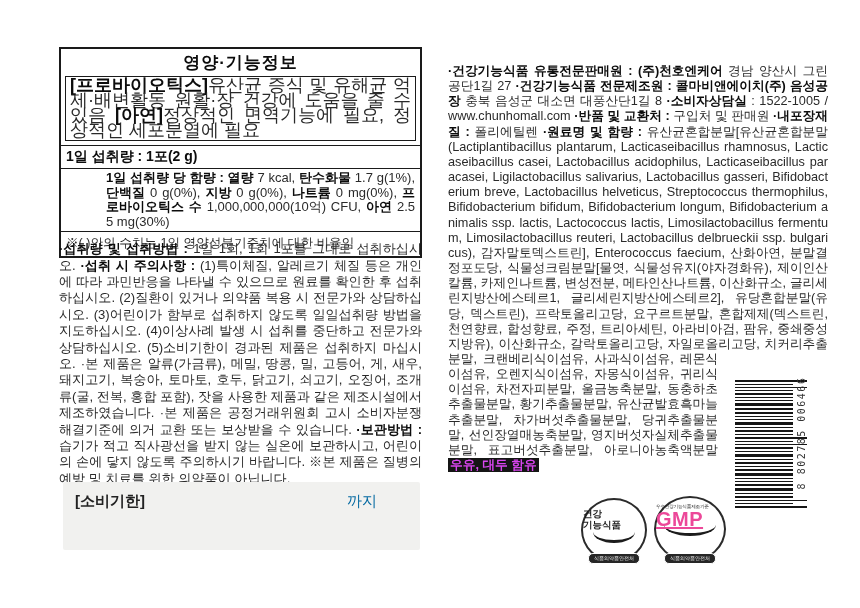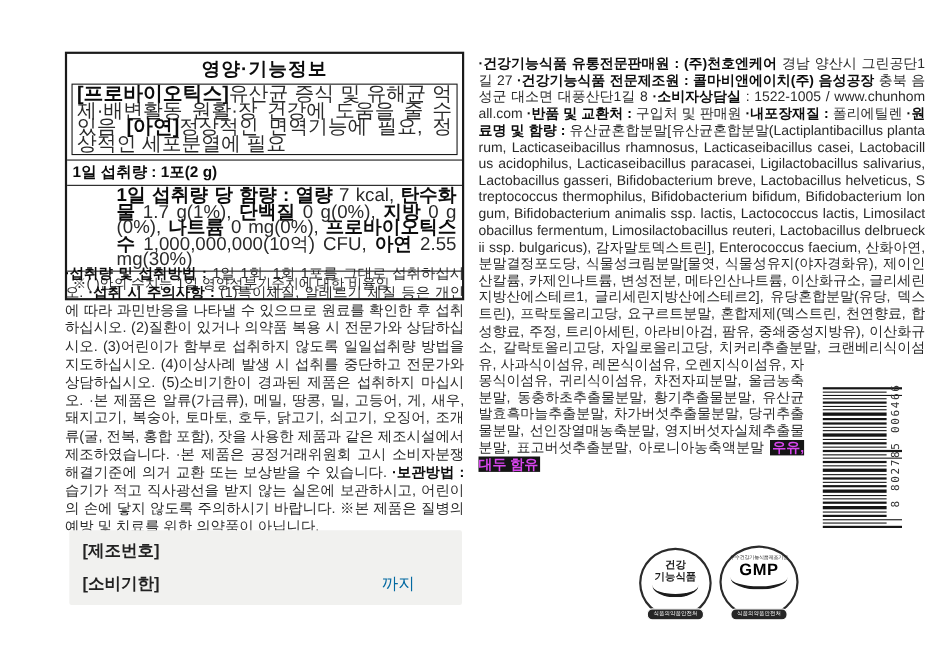--- a/index.html
+++ b/index.html
@@ -6,77 +6,74 @@
   .sheet{position:relative;width:860px;height:608px;background:#ffffff;overflow:hidden;
          font-family:"Liberation Sans",sans-serif;color:#2a2a2a;}
   b{color:#0c0c0c;}
 
   
   .nutri{position:absolute;left:59px;top:47px;width:363px;border:2px solid #1a1a1a;box-sizing:border-box;background:#fff;}
   .nt-title{text-align:center;font-weight:bold;font-size:17px;letter-spacing:1px;padding:2px 0 2px;color:#0c0c0c;}
   .nt-claims{margin:0 4px;border:1.5px solid #1a1a1a;padding:1px 4px 2px;font-size:18px;line-height:15px;text-align:justify;word-break:break-all;}
   .nt-row{border-top:1.5px solid #1a1a1a;padding:2px 5px;}
   .nt-serving{margin-top:4px;font-weight:bold;font-size:14px;color:#0c0c0c;}
-  .nt-per{font-size:17px;line-height:14.6px;text-align:justify;word-break:break-all;padding-left:45px;}
+  .nt-per{font-size:13px;line-height:14.6px;text-align:justify;word-break:break-all;padding-left:45px;}
   .nt-foot{font-size:12.6px;padding:3px 5px 4px;}
 
   
   .usage{position:absolute;left:59px;top:228px;width:363px;font-size:13.1px;line-height:16.4px;
          text-align:justify;word-break:break-all;}
 
   
   .lotbox{position:absolute;left:63px;top:482px;width:357px;height:68px;background:#f1f1ef;border-radius:2px;box-sizing:border-box;padding:7px 12px 0;}
   .lotrow{position:relative;font-weight:bold;font-size:15px;color:#222;height:30px;line-height:24px;}
   .until{position:absolute;left:272px;top:0;font-weight:normal;color:#0369a1;}
 
   
   .rightcol{position:absolute;left:431px;top:47px;width:414px;font-size:12.7px;line-height:15.15px;
             text-align:justify;word-break:break-all;}
-  .rightcol p{margin:4px;}
+  .rightcol p{margin:17px;}
   .hl{background:#151515;color:#d946ef;font-weight:bold;padding:0 2px;}
 
   
   .bc-float{float:right;width:102px;height:158px;margin:2px 0 2px 8px;position:relative;}
   .bc-rot{position:absolute;width:150px;height:84px;left:-24px;top:37px;transform:rotate(-90deg);}
   .bc-bars{display:flex;align-items:flex-start;gap:2px;height:72px;}
   .bc-bar{background:#161616;height:58px;}
   .bc-bar.guard{height:72px;}
   .bc-num{position:absolute;top:59px;left:0;width:100%;text-align:center;
           font-family:"DejaVu Sans Mono",monospace;font-size:10px;letter-spacing:1.5px;color:#333;background:transparent;}
 
   
-  .mark{position:absolute;box-sizing:border-box;border:2.5px solid #2b2b2b;border-radius:50%;background:#fff;text-align:center;}
+  .mark{position:absolute;box-sizing:border-box;border:2.5px solid #2b2b2b;border-radius:50%;background:#fff;text-align:left;}
   .mark1{left:581px;top:498px;width:66px;height:64px;padding-top:9px;}
   .mark2{left:654px;top:496px;width:72px;height:66px;padding-top:6px;}
   .mk-line{font-weight:bold;font-size:9.5px;line-height:10.5px;color:#1c1c1c;}
   .mk-top{font-size:4.6px;line-height:6px;color:#1c1c1c;letter-spacing:-0.2px;}
-  .mk-gmp{font-weight:bold;font-size:15px;line-height:18px;letter-spacing:0.5px;color:#000000;}
+  .mk-gmp{font-weight:bold;font-size:20px;line-height:18px;letter-spacing:0.5px;color:#ec4899;text-decoration:underline;}
   .mk-arc{margin:1px auto 0;width:42px;height:9px;border-bottom:3.5px solid #1c1c1c;border-radius:0 0 55% 55%/0 0 100% 100%;}
   .mk-banner{position:absolute;left:50%;transform:translateX(-50%);bottom:-4px;background:#262626;color:#fff;
              font-size:5px;line-height:7px;padding:1px 5px;border-radius:5px;border:1px solid #fff;white-space:nowrap;}
 </style>
 </head>
 <body>
 
 <div class="sheet">
 
   <div class="nutri">
     <div class="nt-title">영양·기능정보</div>
     <div class="nt-claims"><b>[프로바이오틱스]</b><span>유산균 증식 및 유해균 억제·배변활동 원활·장 건강에 도움을 줄 수 있음 </span><b>[아연]</b><span>정상적인 면역기능에 필요, 정상적인 세포분열에 필요</span></div>
     <div class="nt-row nt-serving">1일 섭취량 : 1포(2 g)</div>
     <div class="nt-row nt-per"><b>1일 섭취량 당 함량 : 열량</b><span> 7 kcal, </span><b>탄수화물</b><span> 1.7 g(1%), </span><b>단백질</b><span> 0 g(0%), </span><b>지방</b><span> 0 g(0%), </span><b>나트륨</b><span> 0 mg(0%), </span><b>프로바이오틱스 수</b><span> 1,000,000,000(10억) CFU, </span><b>아연</b><span> 2.55 mg(30%)</span></div>
     <div class="nt-row nt-foot">※( )안의 수치는 1일 영양성분기준치에 대한 비율임</div>
   </div>
 
   <p class="usage"><b>·섭취량 및 섭취방법 : </b><span>1일 1회, 1회 1포를 그대로 섭취하십시오. </span><b>·섭취 시 주의사항 : </b><span>(1)특이체질, 알레르기 체질 등은 개인에 따라 과민반응을 나타낼 수 있으므로 원료를 확인한 후 섭취하십시오. (2)질환이 있거나 의약품 복용 시 전문가와 상담하십시오. (3)어린이가 함부로 섭취하지 않도록 일일섭취량 방법을 지도하십시오. (4)이상사례 발생 시 섭취를 중단하고 전문가와 상담하십시오. (5)소비기한이 경과된 제품은 섭취하지 마십시오. ·본 제품은 알류(가금류), 메밀, 땅콩, 밀, 고등어, 게, 새우, 돼지고기, 복숭아, 토마토, 호두, 닭고기, 쇠고기, 오징어, 조개류(굴, 전복, 홍합 포함), 잣을 사용한 제품과 같은 제조시설에서 제조하였습니다. ·본 제품은 공정거래위원회 고시 소비자분쟁해결기준에 의거 교환 또는 보상받을 수 있습니다. </span><b>·보관방법 : </b><span>습기가 적고 직사광선을 받지 않는 실온에 보관하시고, 어린이의 손에 닿지 않도록 주의하시기 바랍니다. ※본 제품은 질병의 예방 및 치료를 위한 의약품이 아닙니다.</span></p>
 
   <div class="lotbox">
-    <div class="lotrow">
-      <span>[제조번호]</span>
-    </div>
     <div class="lotrow">
       <span>[소비기한]</span>
       <span class="until">까지</span>
     </div>
   </div>
 
   <div class="rightcol">
     <p><span><b>·건강기능식품 유통전문판매원 : (주)천호엔케어</b><span> 경남 양산시 그린공단1길 27 </span><b>·건강기능식품 전문제조원 : 콜마비앤에이치(주) 음성공장</b><span> 충북 음성군 대소면 대풍산단1길 8 </span><b>·소비자상담실</b><span> : 1522-1005 / www.chunhomall.com </span><b>·반품 및 교환처 :</b><span> 구입처 및 판매원 </span><b>·내포장재질 :</b><span> 폴리에틸렌 </span><b>·원료명 및 함량 :</b><span> 유산균혼합분말[유산균혼합분말(Lactiplantibacillus plantarum, Lacticaseibacillus rhamnosus, Lacticaseibacillus casei, Lactobacillus acidophilus, Lacticaseibacillus paracasei, Ligilactobacillus salivarius, Lactobacillus gasseri, Bifidobacterium breve, Lactobacillus helveticus, Streptococcus thermophilus, Bifidobacterium bifidum, Bifidobacterium longum, Bifidobacterium animalis ssp. lactis, Lactococcus lactis, Limosilactobacillus fermentum, Limosilactobacillus reuteri, Lactobacillus delbrueckii ssp. bulgaricus), 감자말토덱스트린], Enterococcus faecium, 산화아연, 분말결정포도당, 식물성크림분말[물엿, 식물성유지(야자경화유), 제이인산칼륨, 카제인나트륨, 변성전분, 메타인산나트륨, 이산화규소, 글리세린지방산에스테르1, 글리세린지방산에스테르2], 유당혼합분말(유당, 덱스트린), 프락토올리고당, 요구르트분말, 혼합제제(덱스트린, 천연향료, 합성향료, 주정, 트리아세틴, 아라비아검, 팜유, 중쇄중성지방유), 이산화규소, 갈락토올리고당, 자일로올리고당, 치커리추출분말, 크랜베리식이섬유, 사과식이섬유, </span></span><span class="bc-float">
           <span class="bc-rot">
             <span class="bc-bars">

